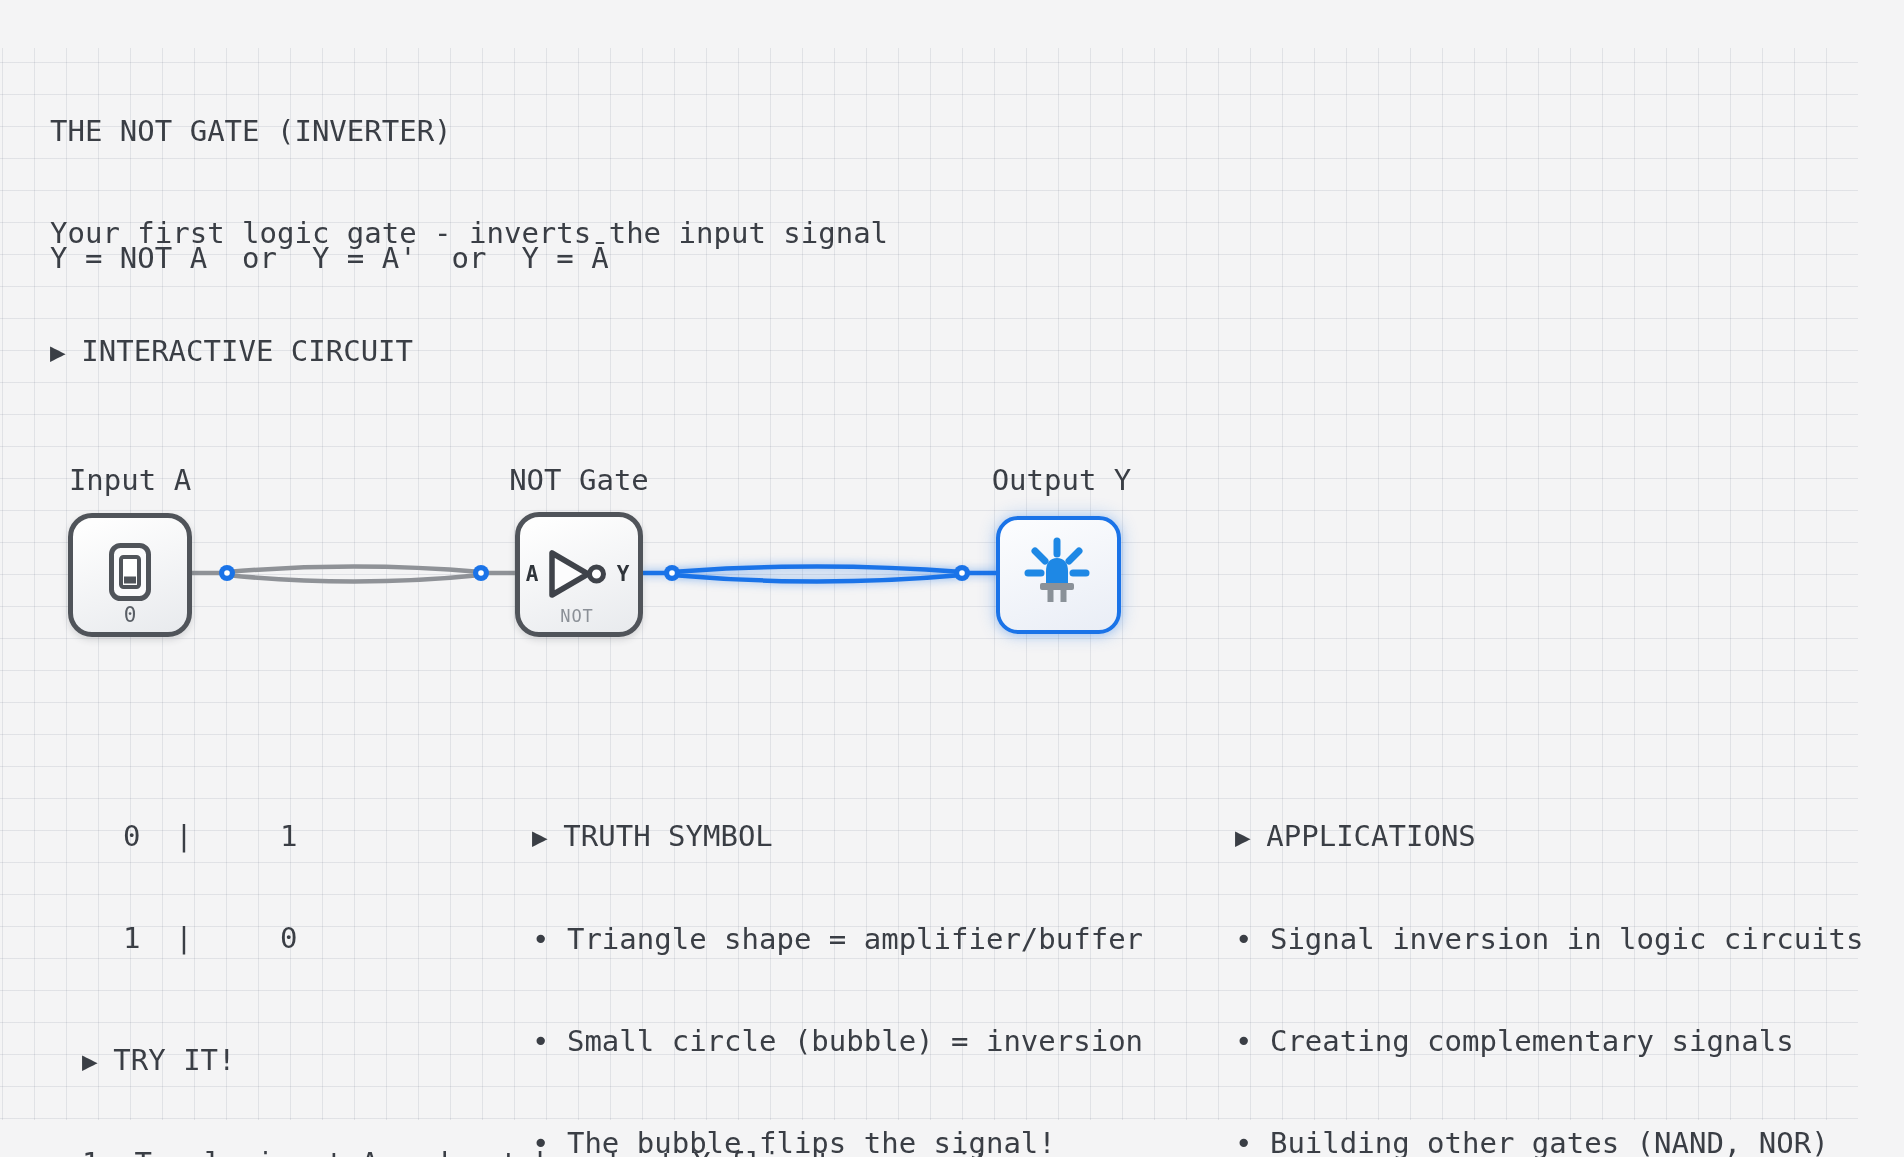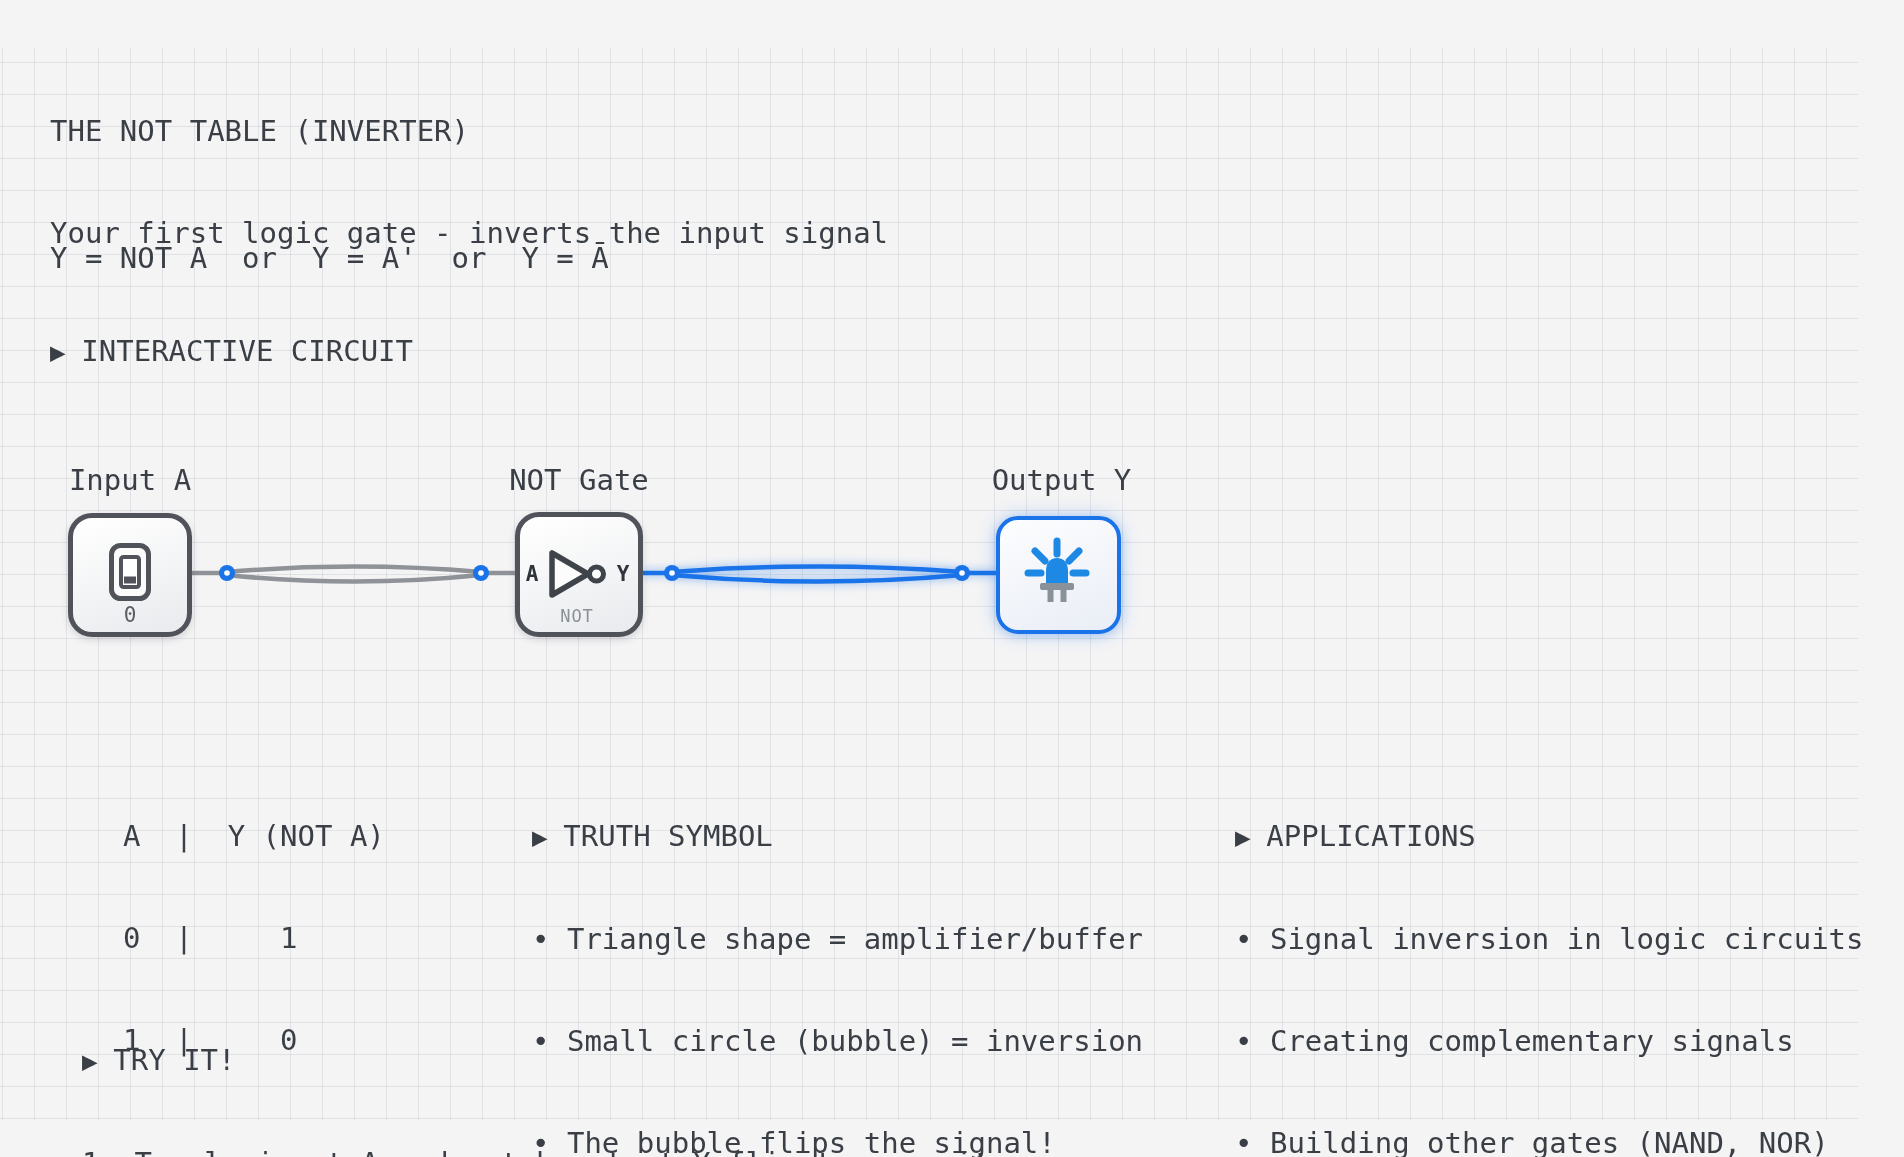--- a/index.html
+++ b/index.html
@@ -36,21 +36,21 @@
   .switch-value{font-size:21px;line-height:24px;color:#5a5f66;margin-top:2px;}
   .blue-glow{filter:drop-shadow(0 0 5px rgba(26,115,232,.55));}
   svg text{font-family:"DejaVu Sans Mono","Liberation Mono",monospace;}
 </style>
 </head>
 <body>
 
 <div class="grid-region"></div>
 
 <div class="tblock" style="left:50px;top:46px;">
-  <div>THE NOT TABLE (INVERTER)</div>
+  <div>THE NOT GATE (INVERTER)</div>
   <div>Your first logic gate - inverts the input signal</div>
 </div>
 
 <div class="tblock" style="left:50px;top:173px;">
   <div>Y = NOT A  or  Y = A'  or  Y = Ā</div>
 </div>
 
 <div class="tblock" style="left:50px;top:334px;"><span class="marker">▶</span><span>INTERACTIVE CIRCUIT</span></div>
 
 <div class="circuit">
@@ -122,21 +122,20 @@
       </g>
       <path d="M46,63 L46,51 C46,43 50,38 57,38 C64,38 68,43 68,51 L68,63 Z" fill="#1e88e5"></path>
       <rect x="40" y="63" width="34" height="7" rx="2" fill="#8a9198"></rect>
       <rect x="47.5" y="70" width="6" height="12" fill="#8a9198"></rect>
       <rect x="60.5" y="70" width="6" height="12" fill="#8a9198"></rect>
     </svg>
   </div>
 </div>
 
 <div class="tblock" style="left:88px;top:751px;">
-  <div>  A  |  Y (NOT A)</div>
   <div>  0  |     1</div>
   <div>  1  |     0</div>
 </div>
 
 <div class="tblock" style="left:532px;top:751px;">
   <div><span class="marker">▶</span><span>TRUTH SYMBOL</span></div>
   <div>• Triangle shape = amplifier/buffer</div>
   <div>• Small circle (bubble) = inversion</div>
   <div>• The bubble flips the signal!</div>
 </div>

